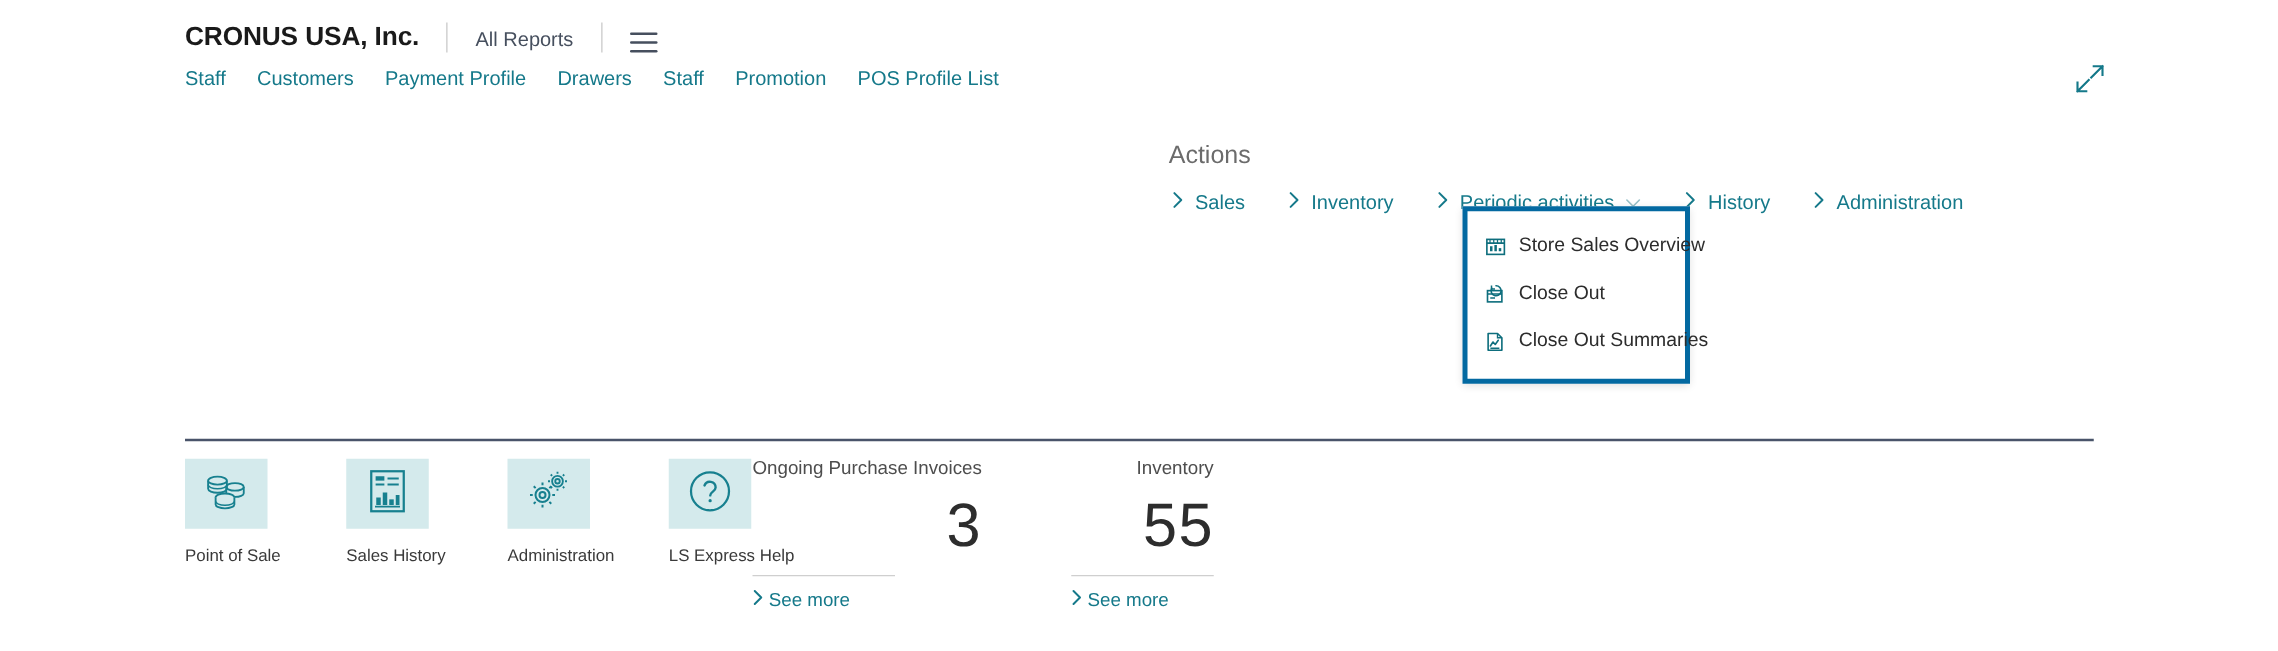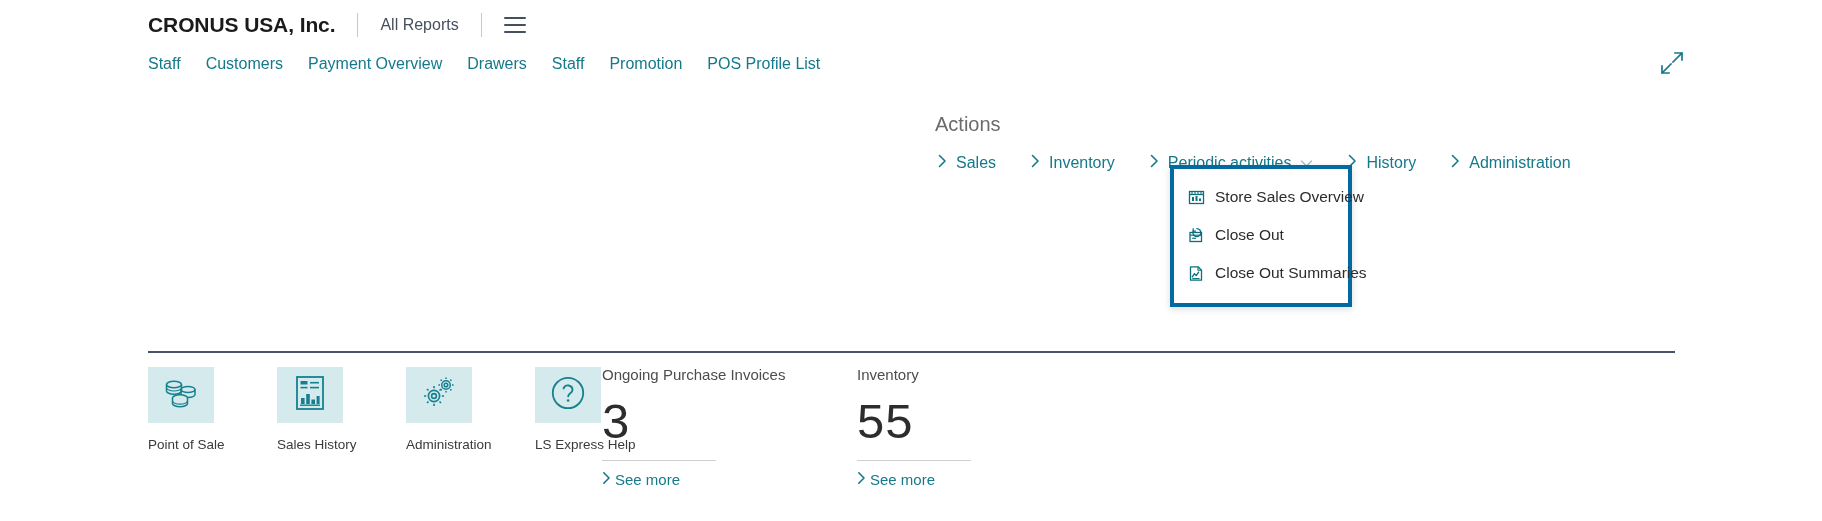--- a/index.html
+++ b/index.html
@@ -15,21 +15,21 @@
     color: #333333;
     overflow: hidden;
   }
 
   
   #header {
     position: absolute;
     left: 148px;
     top: 8px;
     display: flex;
-    align-items: center;
+    align-items: flex-end;
     height: 34px;
   }
   #company-name {
     font-size: 21px;
     font-weight: 700;
     color: #1a1a1a;
     letter-spacing: -0.1px;
     white-space: nowrap;
   }
   .hdr-sep {
@@ -190,20 +190,21 @@
     font-size: 13.5px;
     color: #3a3a3a;
     white-space: nowrap;
   }
 
   
   .kpi {
     position: absolute;
     top: 366px;
     cursor: default;
+    text-align: right;
   }
   #kpi-0 { left: 602px; }
   #kpi-1 { left: 857px; }
   .kpi-title {
     font-size: 15px;
     color: #4d4d4d;
     white-space: nowrap;
   }
   .kpi-value {
     font-size: 49px;
@@ -241,21 +242,21 @@
   <div id="hamburger">
     <i></i>
       <i></i>
       <i></i>
   </div>
 </div>
 
 <div id="navlinks">
   <div class="navlink">Staff</div>
   <div class="navlink">Customers</div>
-  <div class="navlink">Payment Overview</div>
+  <div class="navlink">Payment Profile</div>
   <div class="navlink">Drawers</div>
   <div class="navlink">Staff</div>
   <div class="navlink">Promotion</div>
   <div class="navlink">POS Profile List</div>
 </div>
 
 <div id="expand-icon">
   <svg width="26" height="26" viewBox="0 0 26 26">
     <path d="M24 3 L15 12 M24 3 L24 10 M24 3 L17 3" stroke="#15798a" stroke-width="1.7" fill="none" stroke-linecap="square"></path>
     <path d="M4 23 L13 14 M4 23 L4 16 M4 23 L11 23" stroke="#15798a" stroke-width="1.7" fill="none" stroke-linecap="square"></path>

